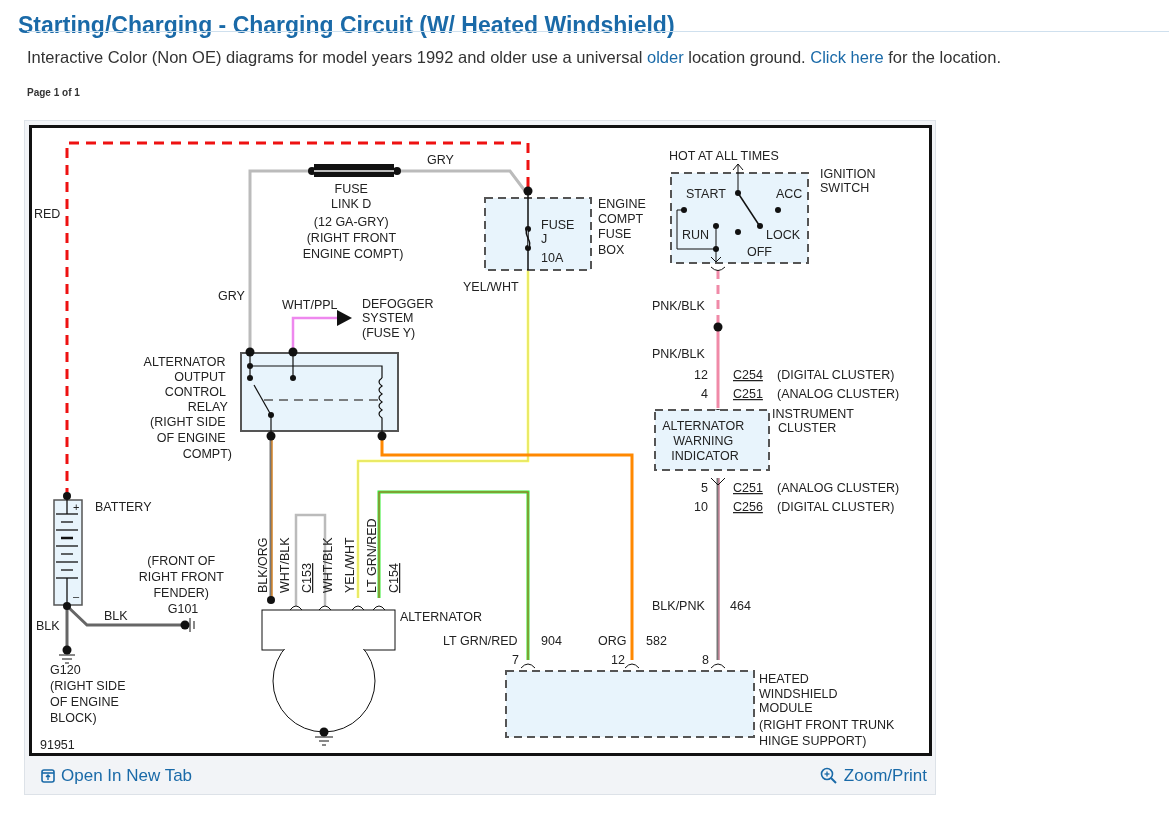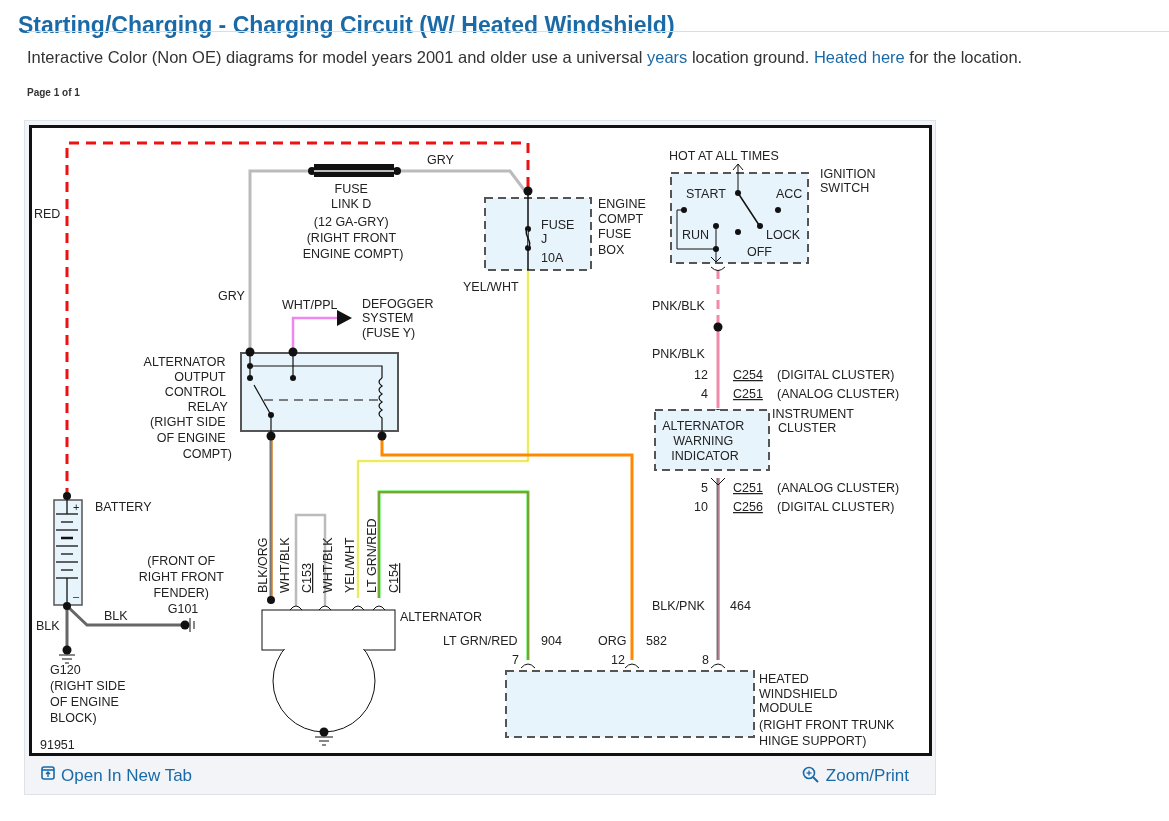--- a/index.html
+++ b/index.html
@@ -7,31 +7,31 @@
   .page-title { position:absolute; left:10px; top:4px; font-size:23px; color:#1a6aa8; margin:8px; font-weight:bold; white-space:nowrap; }
   .title-rule { position:absolute; left:27px; top:31px; width:1142px; height:1px; background:#cfe0ee; }
   .intro { position:absolute; left:27px; top:48px; font-size:16.5px; color:#333; white-space:nowrap; }
   .intro a { color:#1a6aa8; text-decoration:none; }
   .page-count { position:absolute; left:27px; top:87px; font-size:10px; font-weight:bold; color:#333; }
   .diagram-frame { position:absolute; left:24px; top:120px; width:912px; height:675px; background:#f2f4f7; border:1px solid #dde2e8; box-sizing:border-box; }
   .diagram-area { position:absolute; left:29px; top:125px; width:903px; height:631px; background:#fff; border:3px solid #111; box-sizing:border-box; }
   svg.diag { position:absolute; left:0; top:0; width:903px; height:631px; }
   svg text { font-family:"Liberation Sans", sans-serif; font-size:12.5px; fill:#222; }
   .footer-bar { position:absolute; left:25px; top:758px; width:910px; height:36px; }
-  .footer-link { position:absolute; top:8px; font-size:17px; color:#1a6aa8; text-decoration:none; display:flex; gap:6px; white-space:nowrap; cursor:pointer; }
+  .footer-link { position:absolute; top:8px; font-size:17px; color:#1a6aa8; text-decoration:none; display:flex; align-items:center; gap:6px; white-space:nowrap; cursor:pointer; }
   .open-tab { left:16px; }
-  .zoom-print { right:26px; }
+  .zoom-print { right:8px; }
 </style>
 </head>
 <body>
 
 <h1 class="page-title">Starting/Charging - Charging Circuit (W/ Heated Windshield)</h1>
 <div class="title-rule"></div>
 <div class="intro">
-  <span>Interactive Color (Non OE) diagrams for model years 2001 and older use a universal </span><a href="#">years</a><span> location ground. </span><a href="#">Heated here</a><span> for the location.</span>
+  <span>Interactive Color (Non OE) diagrams for model years 1992 and older use a universal </span><a href="#">older</a><span> location ground. </span><a href="#">Click here</a><span> for the location.</span>
 </div>
 <div class="page-count">Page 1 of 1</div>
 
 <div class="diagram-frame"></div>
 
 <div class="diagram-area">
 <svg class="diag" viewBox="0 0 903 631">
 
   <path d="M35 370 L35 15 L496 15 L496 63" fill="none" stroke="#ee1111" stroke-width="3" stroke-dasharray="10,7"></path>
 

